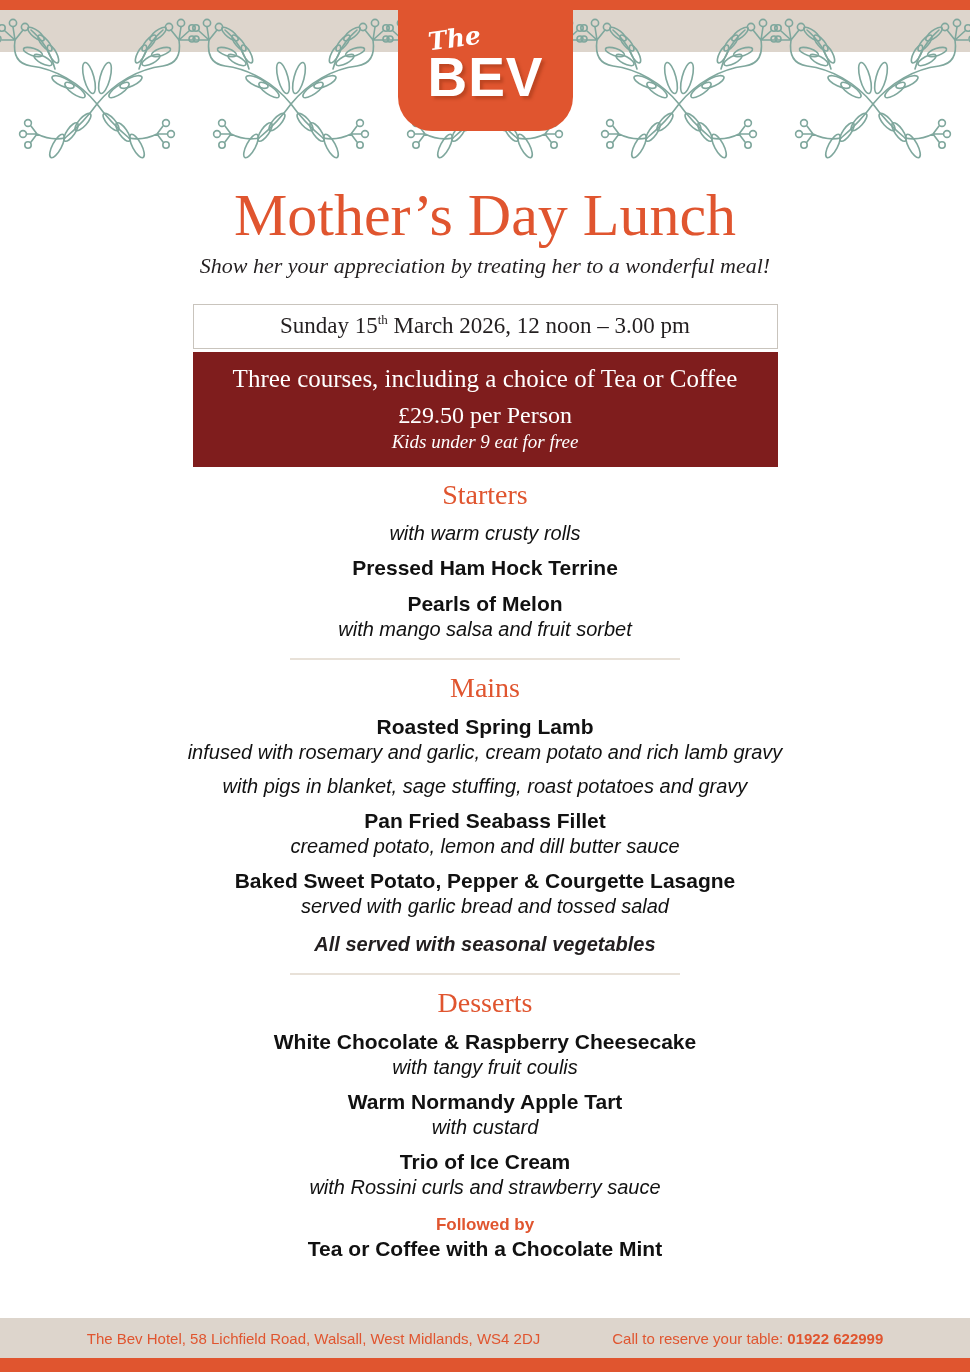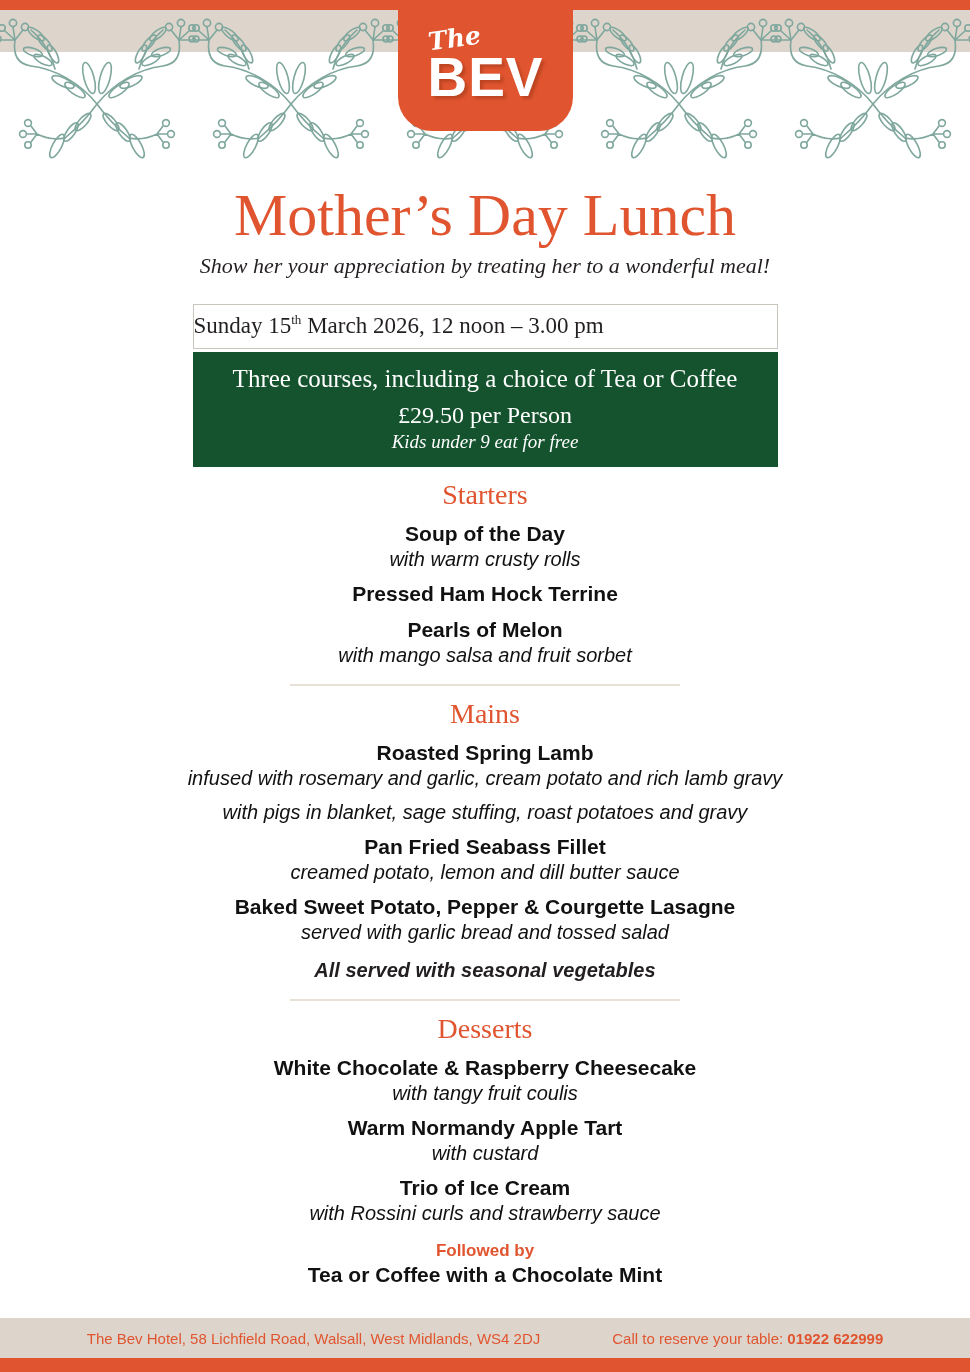--- a/index.html
+++ b/index.html
@@ -29,26 +29,26 @@
   .title{
     margin:10px 0 0;text-align:center;font-family:"Liberation Serif",serif;
     font-weight:normal;color:#E0552F;font-size:60px;line-height:66px;
   }
   .subtitle{
     text-align:center;font-family:"Liberation Serif",serif;font-style:italic;
     font-size:22px;margin-top:5px;color:#231F20;
   }
   .date-box{
     width:583px;margin:25px auto 0;border:1px solid #C9C4BD;background:#fff;
-    font-family:"Liberation Serif",serif;font-size:23px;
+    text-align:center;font-family:"Liberation Serif",serif;font-size:23px;
     padding:7px 0 9px;color:#231F20;
   }
   .date-box sup{font-size:13px;}
   .offer-banner{
-    width:585px;margin:3px auto 0;background:#14532d;color:#fff;text-align:center;
+    width:585px;margin:3px auto 0;background:#7f1d1d;color:#fff;text-align:center;
     font-family:"Liberation Serif",serif;padding:13px 0 14px;
   }
   .offer-line1{font-size:25px;}
   .offer-line2{font-size:24px;margin-top:9px;}
   .offer-line3{font-size:19px;font-style:italic;margin-top:2px;}
   
   .section-heading{
     text-align:center;font-family:"Liberation Serif",serif;color:#E0552F;
     font-size:28px;font-weight:normal;margin:12px 0 4px;
   }
@@ -126,21 +126,20 @@
 <div class="date-box"><span>Sunday 15</span><sup>th</sup><span> March 2026, 12 noon – 3.00 pm</span></div>
 
 <div class="offer-banner">
   <div class="offer-line1">Three courses, including a choice of Tea or Coffee</div>
   <div class="offer-line2">£29.50 per Person</div>
   <div class="offer-line3">Kids under 9 eat for free</div>
 </div>
 
 <h2 class="section-heading">Starters</h2>
 <div class="menu-item">
-  <div class="item-name">Soup of the Day</div>
   <div class="item-desc">with warm crusty rolls</div>
 </div>
 <div class="menu-item">
   <div class="item-name">Pressed Ham Hock Terrine</div>
 </div>
 <div class="menu-item">
   <div class="item-name">Pearls of Melon</div>
   <div class="item-desc">with mango salsa and fruit sorbet</div>
 </div>
 

